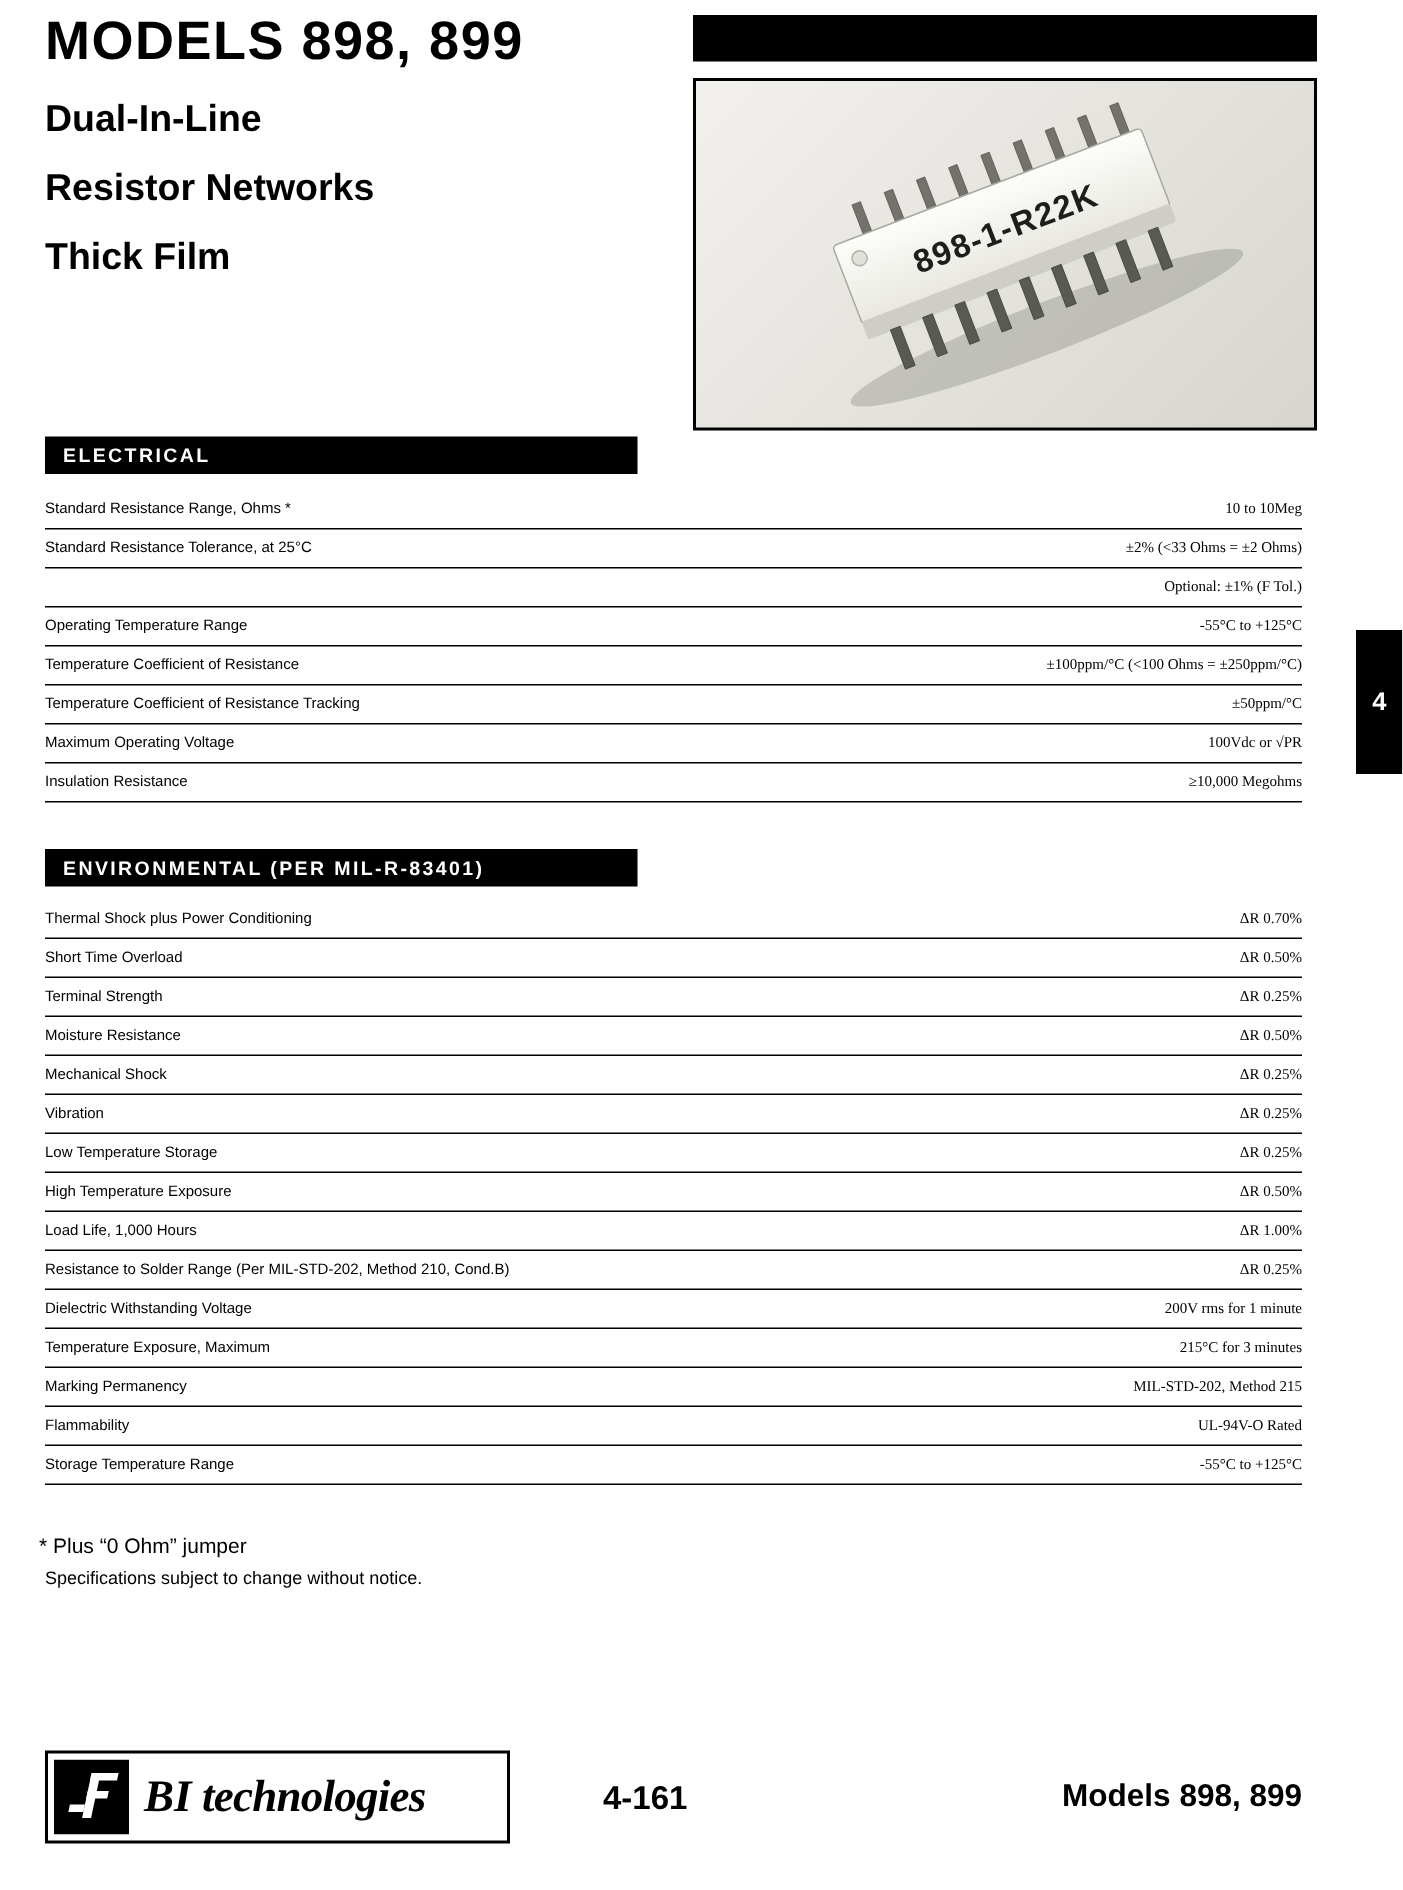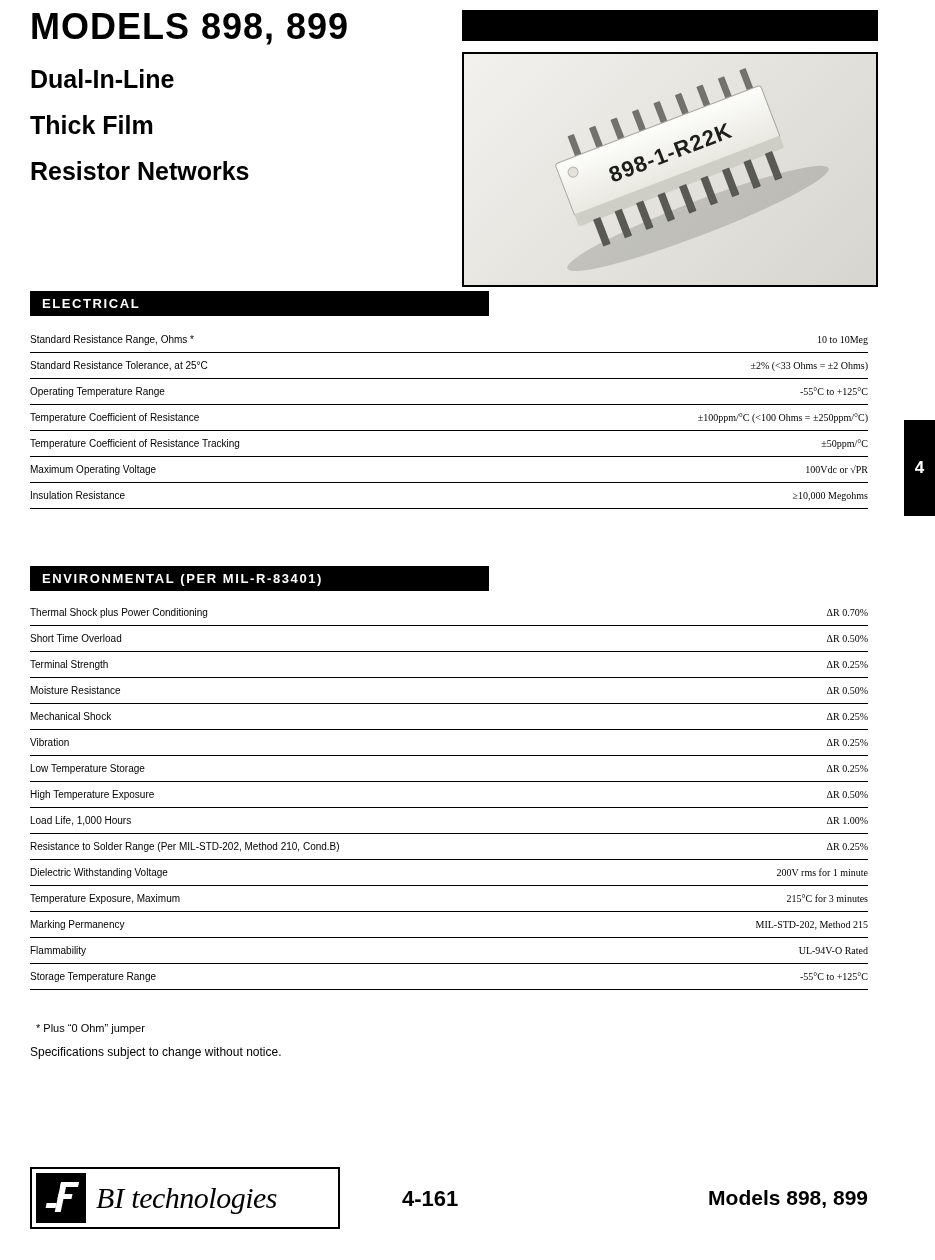--- a/index.html
+++ b/index.html
@@ -16,21 +16,21 @@
   .subtitle-line { font-size:25px; font-weight:bold; line-height:46px; }
 
   .top-bar { position:absolute; left:462px; top:10px; width:416px; height:31px; background:#000; }
   .photo-box {
     position:absolute; left:462px; top:52px; width:416px; height:235px;
     border:2px solid #000; background:linear-gradient(135deg,#f2f1ed,#d6d5cf);
   }
   .photo-box svg { display:block; }
 
   .section-bar {
-    position:absolute; left:30px; width:459px; height:25px; background:#000; color:#fff;
+    position:absolute; left:30px; width:395px; height:25px; background:#000; color:#fff;
     font-size:13px; font-weight:bold; letter-spacing:1.6px;
     display:flex; align-items:center; padding-left:12px;
   }
   #electrical-bar { top:291px; }
   #environmental-bar { top:566px; }
 
   .spec-table { position:absolute; left:30px; width:838px; }
   #electrical-table { top:327px; }
   #environmental-table { top:600px; }
   .spec-row {
@@ -39,47 +39,47 @@
   }
   .spec-label { white-space:nowrap; }
   .spec-value { white-space:nowrap; text-align:right;font-family:Liberation Serif, serif; }
 
   .side-tab {
     position:absolute; right:0; top:420px; width:31px; height:96px; background:#000;
     color:#fff; display:flex; align-items:center; justify-content:center;
     font-size:17px; font-weight:bold;
   }
 
-  .footnote-1 { position:absolute; left:36px; top:1022px; font-size:11px; }
+  .footnote-1 { position:absolute; left:26px; top:1022px; font-size:14px; }
   .footnote-2 { position:absolute; left:30px; top:1045px; font-size:12px; }
 
   .logo-box {
     position:absolute; left:30px; top:1167px; width:310px; height:62px;
     border:2px solid #000; display:flex; align-items:center; gap:10px; padding:4px;
     background:#fff;
   }
   .logo-text {
-    font-family:"Liberation Serif", serif; font-style:italic; font-weight:normal;
+    font-family:"Liberation Serif", serif; font-style:italic; font-weight:bold;
     font-size:30px; white-space:nowrap;
   }
   .logo-text .logo-tech { margin-left:7px; letter-spacing:-0.5px; }
   .page-number { position:absolute; left:402px; top:1186px; font-size:22px; font-weight:bold; }
   .doc-ref { position:absolute; right:67px; top:1186px; font-size:21px; font-weight:bold; }
 </style>
 </head>
 <body>
 
 <div class="page">
 
   <div class="title">MODELS 898, 899</div>
 
   <div class="subtitles">
     <div class="subtitle-line">Dual-In-Line</div>
+    <div class="subtitle-line">Resistor Networks</div>
     <div class="subtitle-line">Thick Film</div>
-    <div class="subtitle-line">Resistor Networks</div>
   </div>
 
   <div class="top-bar"></div>
 
   <div class="photo-box">
     <svg width="412" height="231" viewBox="0 0 412 231">
       <defs>
         <linearGradient id="bodyGrad" x1="0" y1="0" x2="0" y2="1">
           <stop offset="0" stop-color="#fdfdfa"></stop>
           <stop offset="1" stop-color="#e8e7e0"></stop>
@@ -124,20 +124,24 @@
   <div class="spec-table" id="electrical-table">
       <div class="spec-row">
         <span class="spec-label">Standard Resistance Range, Ohms *</span>
         <span class="spec-value">10 to 10Meg</span>
       </div>
       <div class="spec-row">
         <span class="spec-label">Standard Resistance Tolerance, at 25°C</span>
         <span class="spec-value">±2% (&lt;33 Ohms = ±2 Ohms)</span>
       </div>
       <div class="spec-row">
+        <span class="spec-label"></span>
+        <span class="spec-value">Optional: ±1% (F Tol.)</span>
+      </div>
+      <div class="spec-row">
         <span class="spec-label">Operating Temperature Range</span>
         <span class="spec-value">-55°C to +125°C</span>
       </div>
       <div class="spec-row">
         <span class="spec-label">Temperature Coefficient of Resistance</span>
         <span class="spec-value">±100ppm/°C (&lt;100 Ohms = ±250ppm/°C)</span>
       </div>
       <div class="spec-row">
         <span class="spec-label">Temperature Coefficient of Resistance Tracking</span>
         <span class="spec-value">±50ppm/°C</span>

